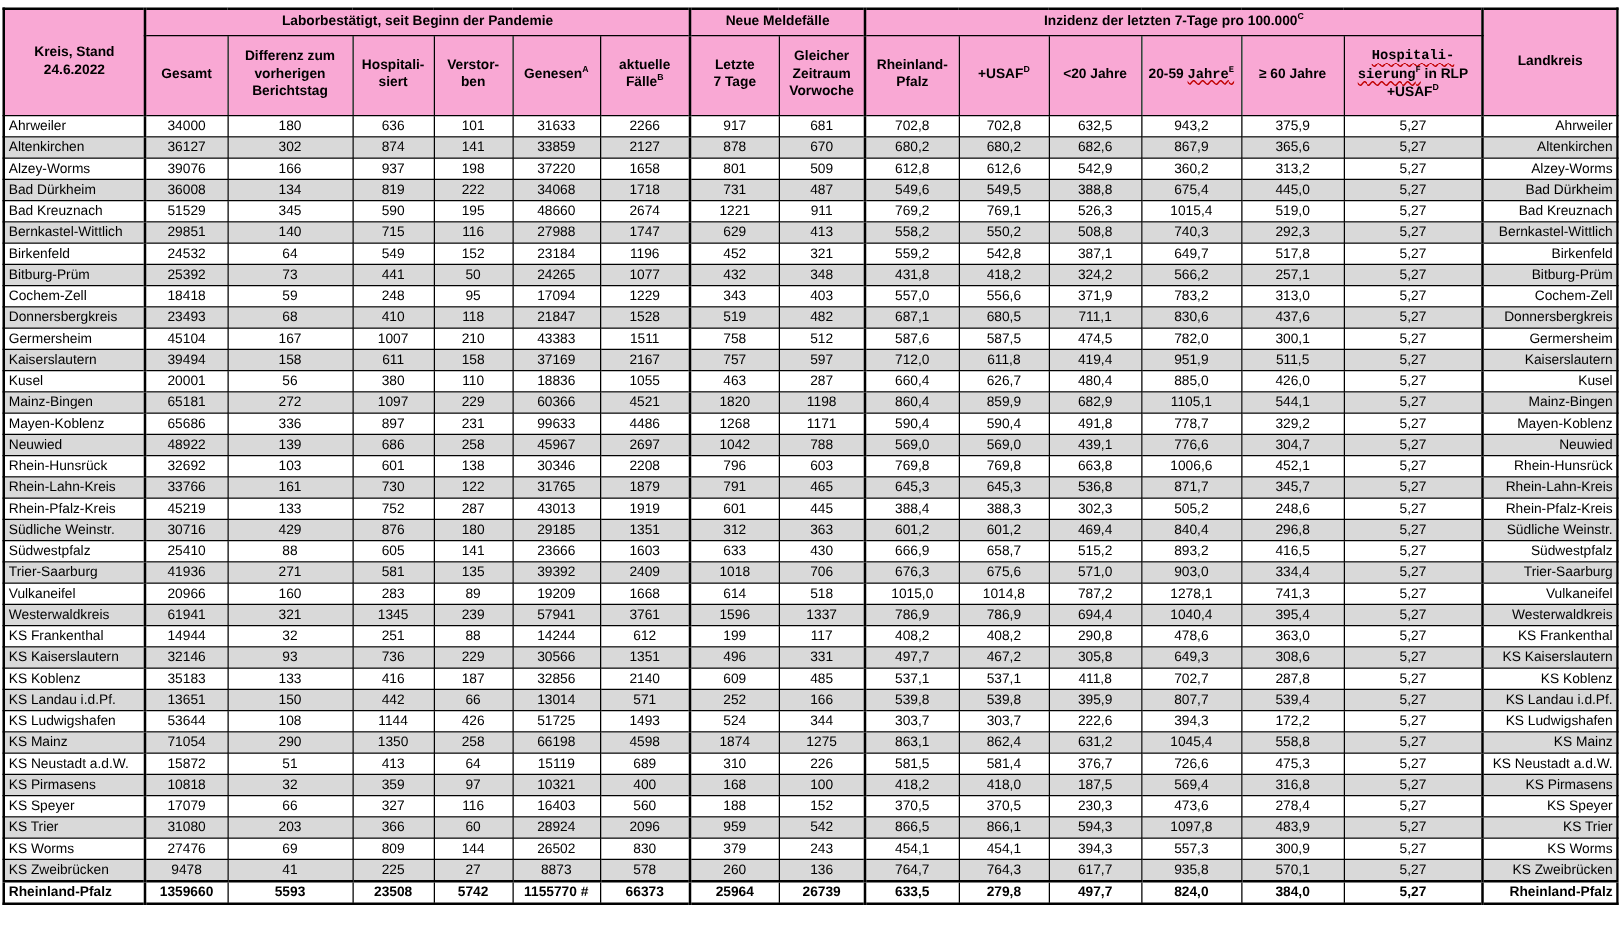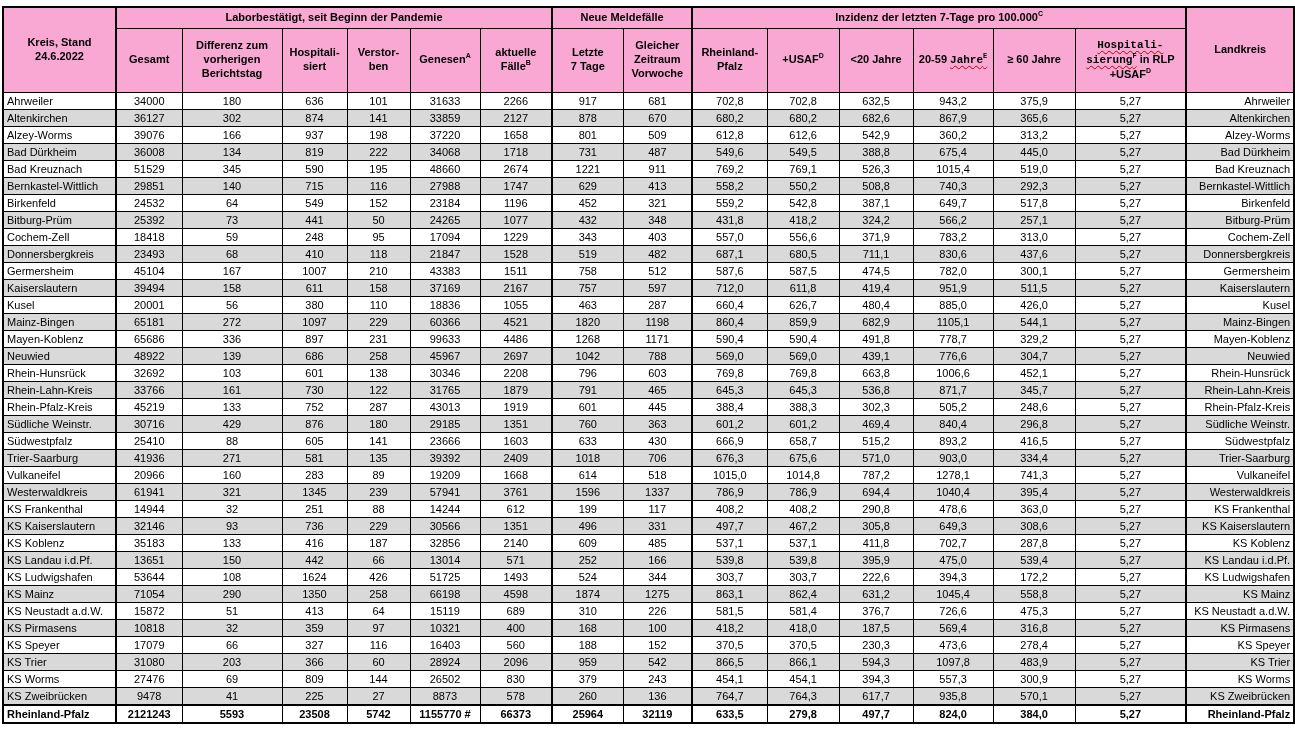--- a/index.html
+++ b/index.html
@@ -430,21 +430,21 @@
         <td class="c-land bl">Rhein-Pfalz-Kreis</td>
       </tr>
       <tr>
         <td class="c-name">Südliche Weinstr.</td>
         <td class="c-num bl">30716</td>
         <td class="c-num">429</td>
         <td class="c-num">876</td>
         <td class="c-num">180</td>
         <td class="c-num">29185</td>
         <td class="c-num">1351</td>
-        <td class="c-num bl">760</td>
+        <td class="c-num bl">312</td>
         <td class="c-num">363</td>
         <td class="c-num bl">601,2</td>
         <td class="c-num">601,2</td>
         <td class="c-num">469,4</td>
         <td class="c-num">840,4</td>
         <td class="c-num">296,8</td>
         <td class="c-num">5,27</td>
         <td class="c-land bl">Südliche Weinstr.</td>
       </tr>
       <tr>
@@ -579,30 +579,30 @@
         <td class="c-num">150</td>
         <td class="c-num">442</td>
         <td class="c-num">66</td>
         <td class="c-num">13014</td>
         <td class="c-num">571</td>
         <td class="c-num bl">252</td>
         <td class="c-num">166</td>
         <td class="c-num bl">539,8</td>
         <td class="c-num">539,8</td>
         <td class="c-num">395,9</td>
-        <td class="c-num">475,0</td>
+        <td class="c-num">807,7</td>
         <td class="c-num">539,4</td>
         <td class="c-num">5,27</td>
         <td class="c-land bl">KS Landau i.d.Pf.</td>
       </tr>
       <tr>
         <td class="c-name">KS Ludwigshafen</td>
         <td class="c-num bl">53644</td>
         <td class="c-num">108</td>
-        <td class="c-num">1624</td>
+        <td class="c-num">1144</td>
         <td class="c-num">426</td>
         <td class="c-num">51725</td>
         <td class="c-num">1493</td>
         <td class="c-num bl">524</td>
         <td class="c-num">344</td>
         <td class="c-num bl">303,7</td>
         <td class="c-num">303,7</td>
         <td class="c-num">222,6</td>
         <td class="c-num">394,3</td>
         <td class="c-num">172,2</td>
@@ -730,28 +730,28 @@
         <td class="c-num bl">764,7</td>
         <td class="c-num">764,3</td>
         <td class="c-num">617,7</td>
         <td class="c-num">935,8</td>
         <td class="c-num">570,1</td>
         <td class="c-num">5,27</td>
         <td class="c-land bl">KS Zweibrücken</td>
       </tr>
       <tr class="total">
         <td class="c-name">Rheinland-Pfalz</td>
-        <td class="c-num bl">2121243</td>
+        <td class="c-num bl">1359660</td>
         <td class="c-num">5593</td>
         <td class="c-num">23508</td>
         <td class="c-num">5742</td>
         <td class="c-num">1155770 #</td>
         <td class="c-num">66373</td>
         <td class="c-num bl">25964</td>
-        <td class="c-num">32119</td>
+        <td class="c-num">26739</td>
         <td class="c-num bl">633,5</td>
         <td class="c-num">279,8</td>
         <td class="c-num">497,7</td>
         <td class="c-num">824,0</td>
         <td class="c-num">384,0</td>
         <td class="c-num">5,27</td>
         <td class="c-land bl">Rheinland-Pfalz</td>
       </tr>
     </tbody>
 </table>

